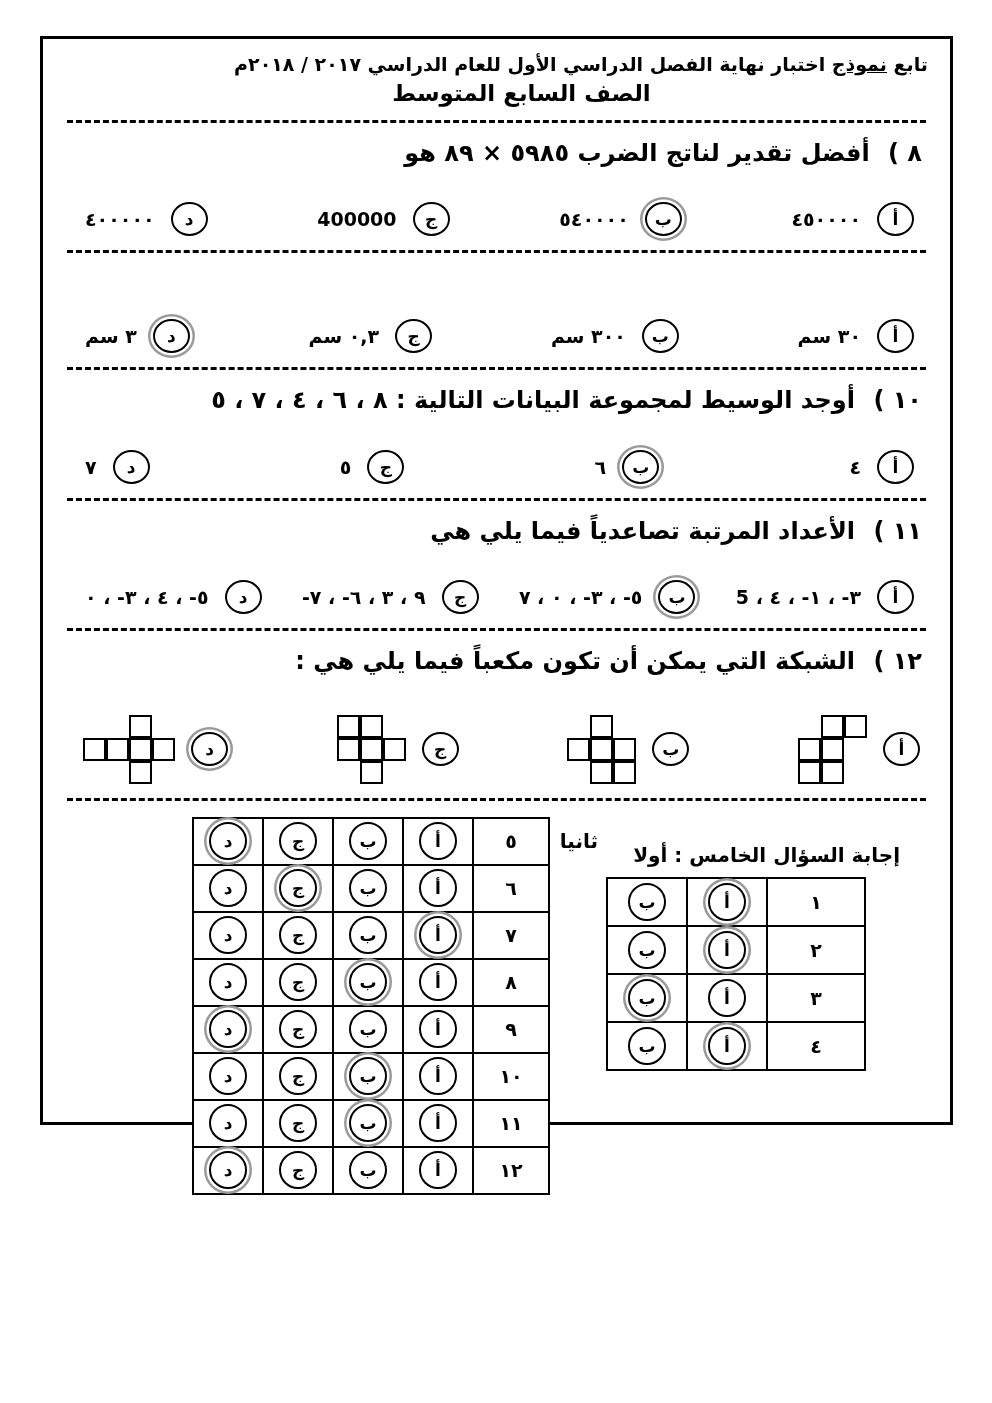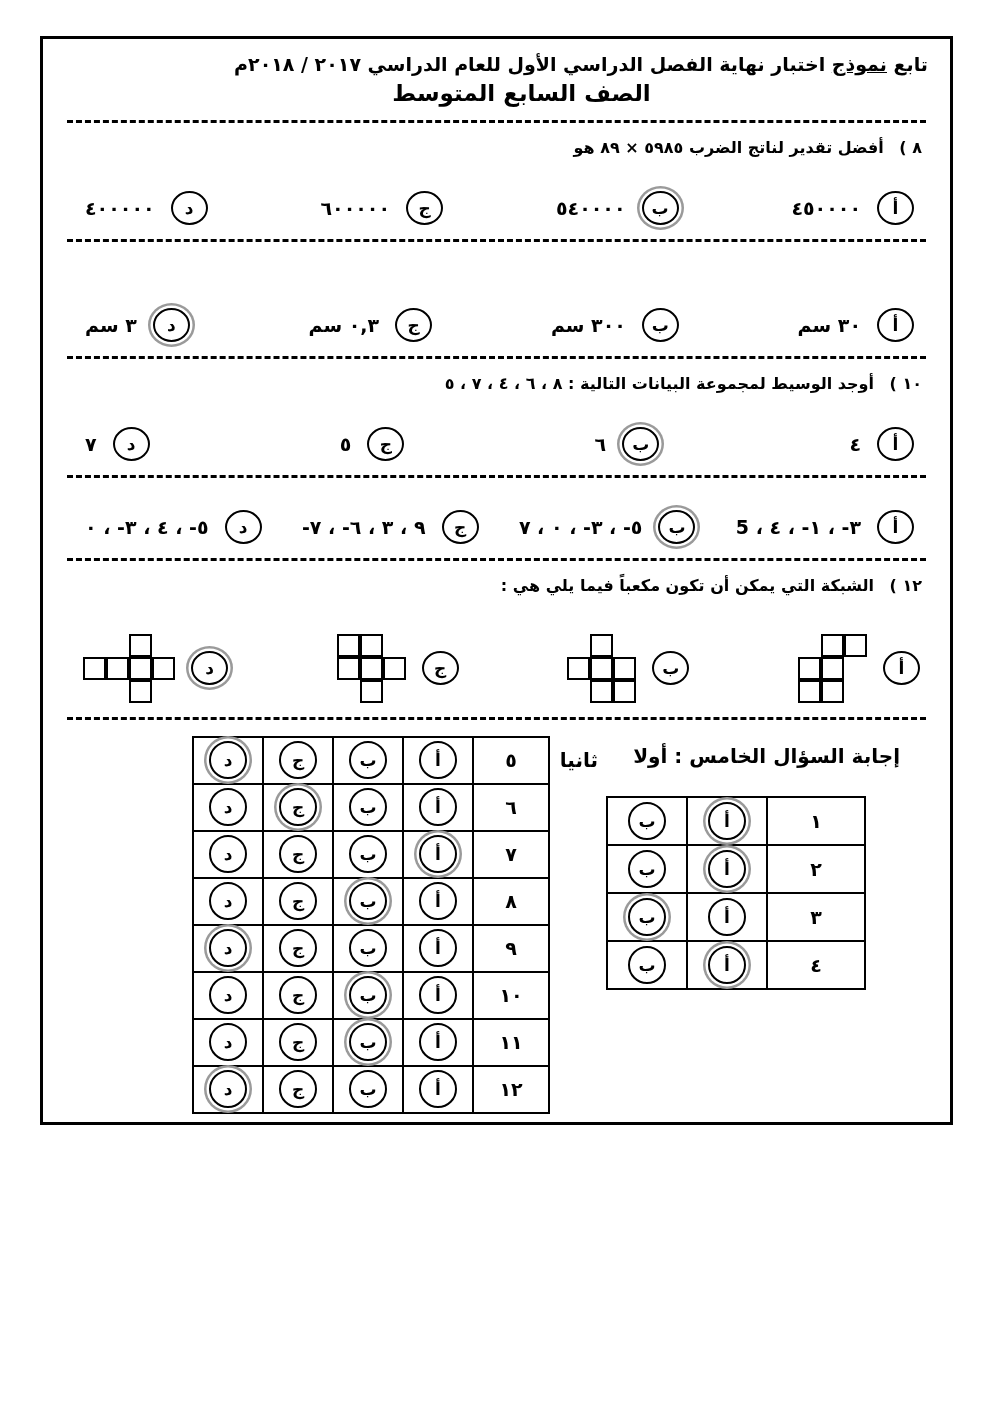--- a/index.html
+++ b/index.html
@@ -10,38 +10,38 @@
   }
   .content {
     position:absolute; top:36px; left:40px; width:913px; height:1089px;
     border:3px solid #000; box-sizing:border-box; direction:rtl;
     padding:12px 22px 0 22px;
   }
   .header-line1 { font-size:19px; text-align:right; line-height:1.45; }
   .underline { text-decoration:underline; }
   .header-line2 { font-size:23px; text-align:center; padding-left:50px; margin-top:1px; }
   .dashed { border:0; border-top:3.5px dashed #000; margin:14px 2px; height:0; }
-  .q-title { font-size:16px; margin:8px 6px 0 0; line-height:1.4; }
+  .q-title { font-size:24px; margin:8px 6px 0 0; line-height:1.4; }
   .q-num { margin-left:10px; }
   .q-options { display:flex; justify-content:space-between; align-items:center; margin:32px 14px 12px 20px; }
   #questions .question:nth-child(2) .q-options { margin-top:66px; }
   .option, .net-option { display:flex; align-items:center; gap:16px; }
   .circle {
     width:37px; min-width:37px; height:34px; border:2px solid #000; border-radius:50%;
     display:inline-flex; align-items:center; justify-content:center;
     font-size:17px; background:#fff; box-sizing:border-box;
   }
   .circle.selected { box-shadow: 0 0 0 2.5px #fff, 0 0 0 5px #9a9a9a; }
   .opt-value { font-size:19px; white-space:nowrap; }
   .nets-row { display:flex; justify-content:space-between; align-items:center; margin:36px 8px 10px 18px; }
   .net { display:grid; }
   .net-cell { width:23px; height:23px; box-sizing:border-box; }
   .net-cell.on { border:2px solid #000; background:#fff; }
   .answers-section { position:relative; height:420px; margin-top:2px; }
-  .answers-heading { position:absolute; top:10px; right:28px; font-size:20px; }
+  .answers-heading { position:absolute; top:28px; right:28px; font-size:20px; }
   .second-label { position:absolute; top:14px; right:330px; font-size:20px; }
   .ans-table { border-collapse:collapse; background:#fff; }
   .ans-table td {
     border:2.5px solid #000; text-align:center; vertical-align:middle; padding:2px 6px;
   }
   .ans-table .num-cell { font-size:19px; }
   .first-table { position:absolute; top:62px; right:62px; }
   .first-table td { height:42px; width:66px; }
   .first-table .num-cell { width:84px; }
   .second-table { position:absolute; top:2px; right:378px; }
@@ -74,21 +74,21 @@
             <div class="option">
     <span class="circle">أ</span>
     <span class="opt-value">٤٥٠٠٠٠</span>
   </div>
             <div class="option">
     <span class="circle selected">ب</span>
     <span class="opt-value">٥٤٠٠٠٠</span>
   </div>
             <div class="option">
     <span class="circle">ج</span>
-    <span class="opt-value">٦٠٠٠٠٠</span>
+    <span class="opt-value">400000</span>
   </div>
             <div class="option">
     <span class="circle">د</span>
     <span class="opt-value">٤٠٠٠٠٠</span>
   </div>
           </div>
     <div class="dashed"></div>
   </section>
         <section class="question">
     <div class="q-options">
@@ -130,20 +130,24 @@
     <span class="opt-value">٥</span>
   </div>
             <div class="option">
     <span class="circle">د</span>
     <span class="opt-value">٧</span>
   </div>
           </div>
     <div class="dashed"></div>
   </section>
         <section class="question">
+    <div class="q-title">
+      <span class="q-num">١١ )</span>
+      <span class="q-text">الأعداد المرتبة تصاعدياً فيما يلي هي</span>
+    </div>
     <div class="q-options">
             <div class="option">
     <span class="circle">أ</span>
     <span class="opt-value">٣- ، ١- ، ٤ ، 5</span>
   </div>
             <div class="option">
     <span class="circle selected">ب</span>
     <span class="opt-value">٥- ، ٣- ، ٠ ، ٧</span>
   </div>
             <div class="option">

